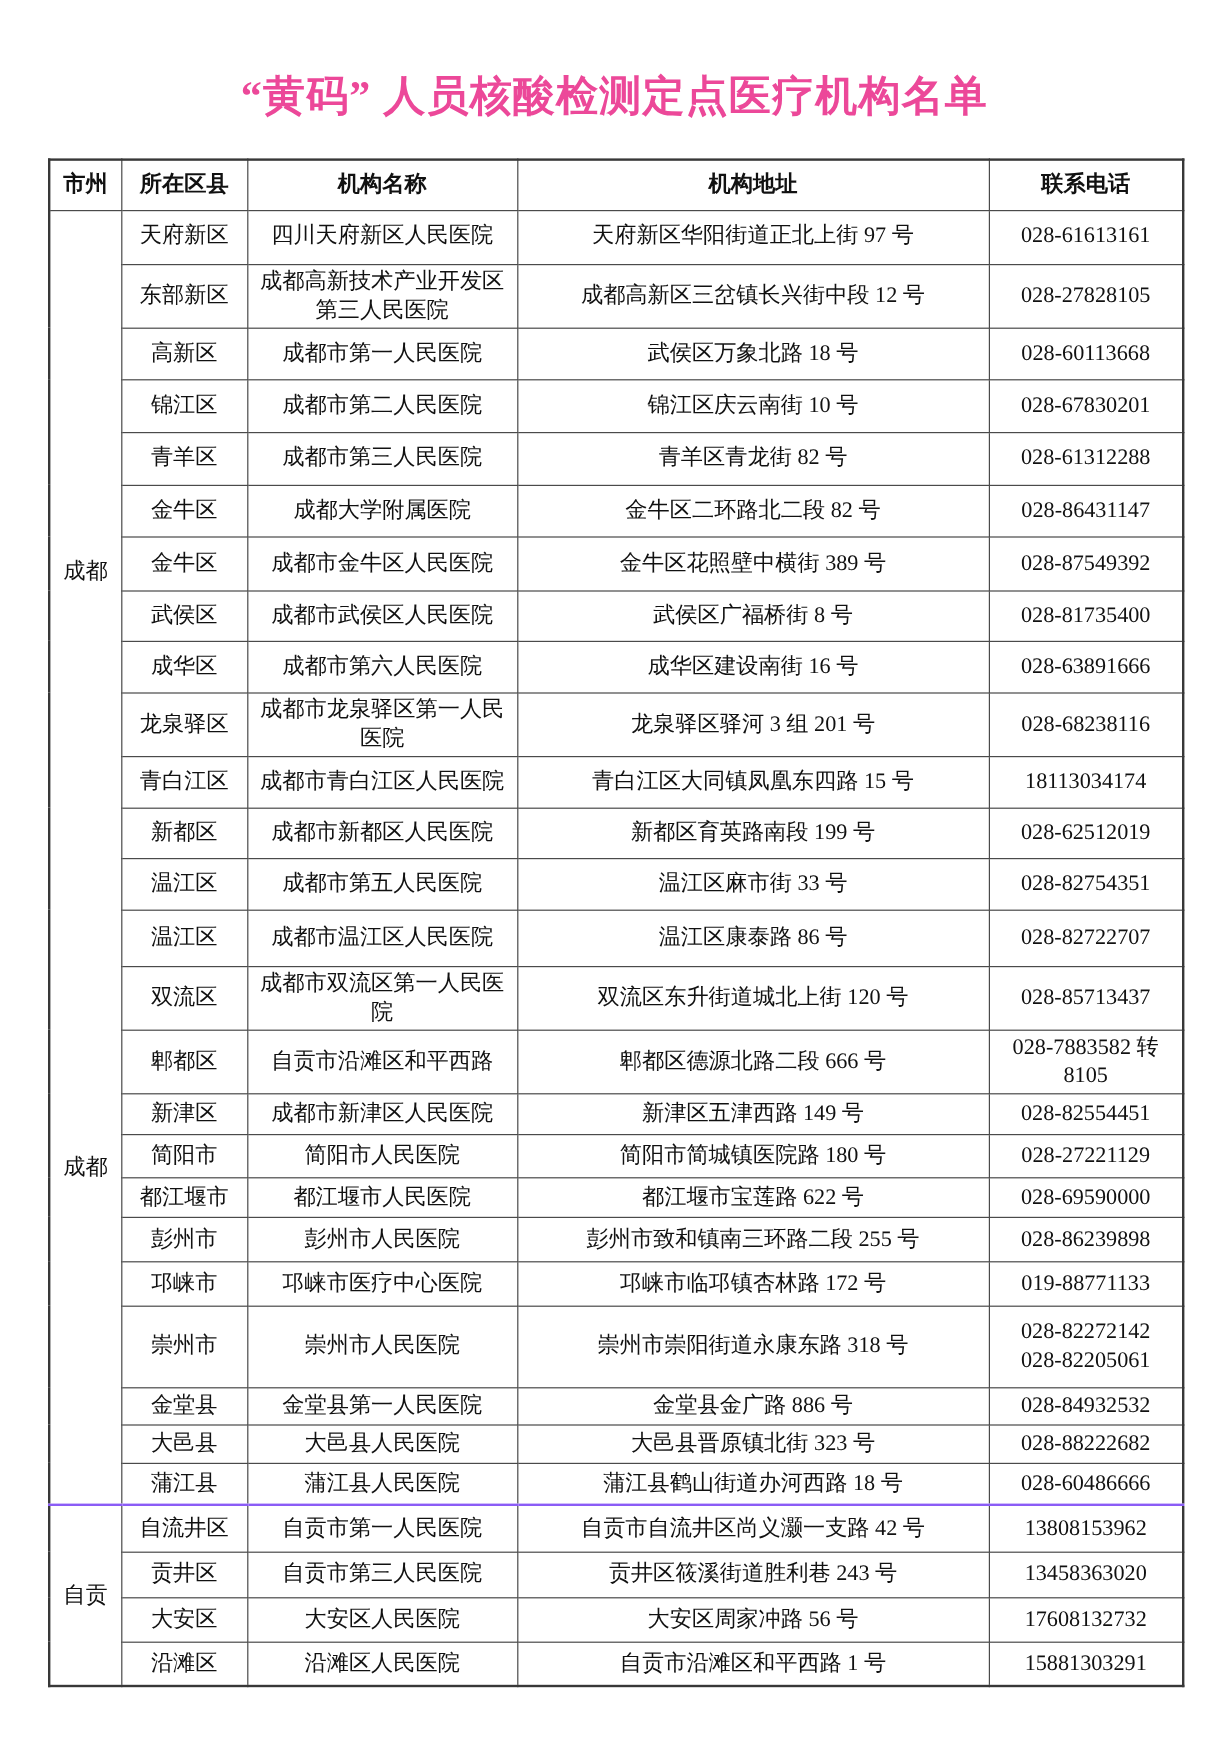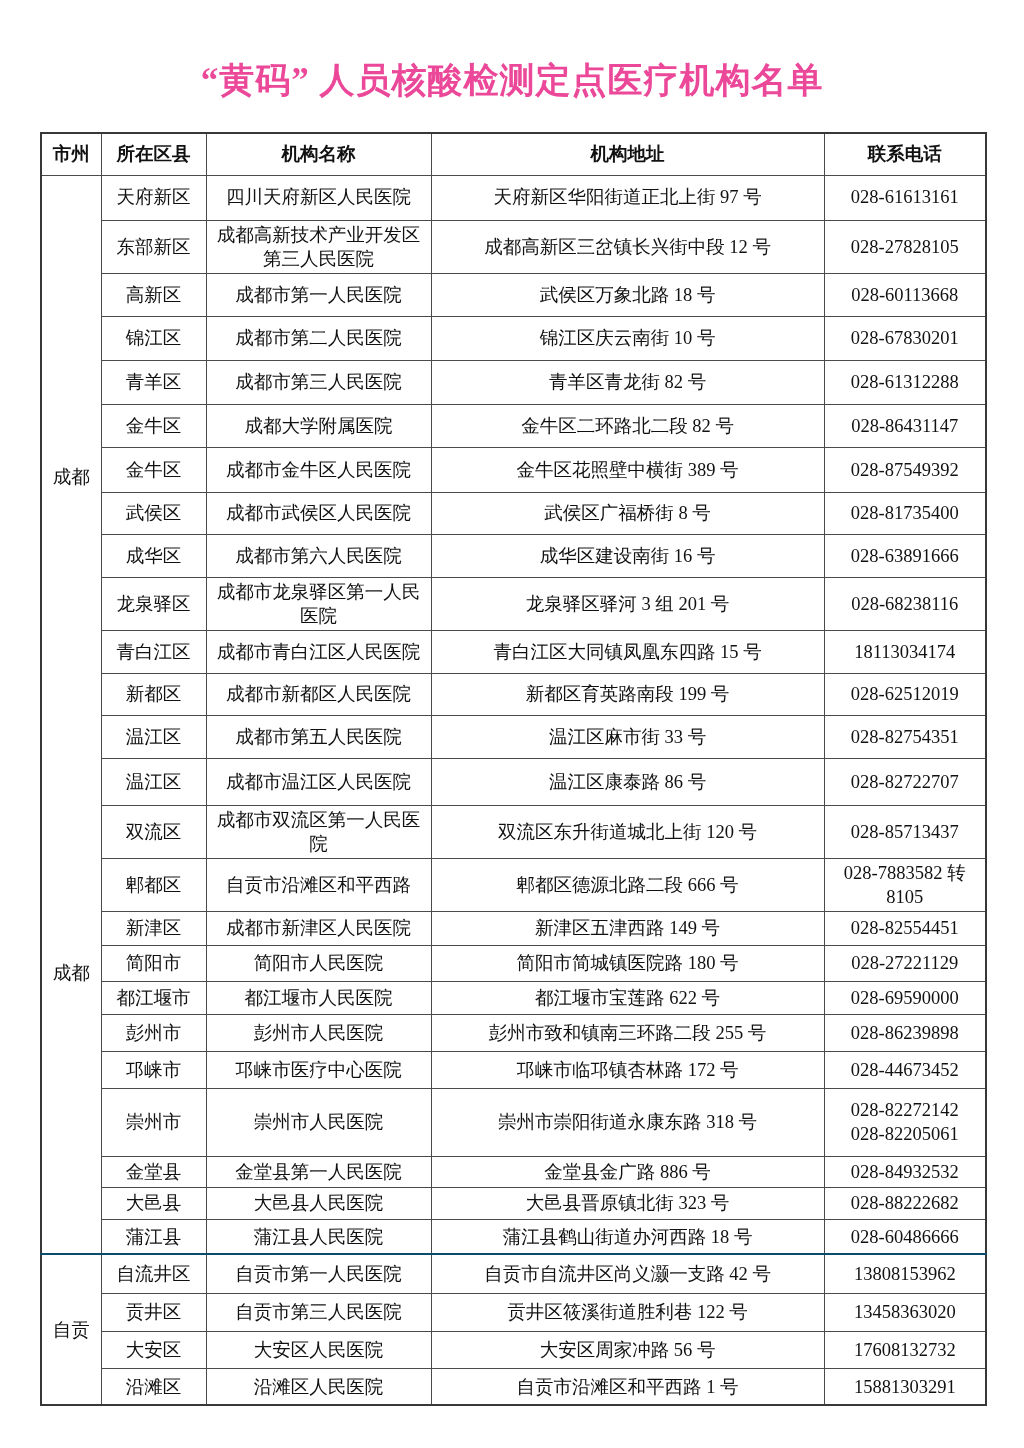--- a/index.html
+++ b/index.html
@@ -53,21 +53,21 @@
   td.city-cell-multi .city-label {
     position: absolute;
     left: 0;
     width: 100%;
     text-align: center;
     transform: translateY(-50%);
   }
   .city-label-upper { top: 28%; }
   .city-label-lower { top: 74%; }
   td.phone-cell { white-space: pre-line; }
-  tr.section-start td { border-top: 2px solid #0c4a6e; }
+  tr.section-start td { border-top: 2px solid #8b5cf6; }
 </style>
 </head>
 <body>
 
 <h1 class="page-title">“黄码” 人员核酸检测定点医疗机构名单</h1>
 
 <table class="inst-table">
   <colgroup>
     <col style="width:60px">
     <col style="width:105px">
@@ -206,21 +206,21 @@
       <tr style="height: 37px;">
         <td>彭州市</td>
         <td>彭州市人民医院</td>
         <td>彭州市致和镇南三环路二段 255 号</td>
         <td class="phone-cell">028-86239898</td>
       </tr>
       <tr style="height: 37px; margin-left: 28px;">
         <td>邛崃市</td>
         <td>邛崃市医疗中心医院</td>
         <td>邛崃市临邛镇杏林路 172 号</td>
-        <td class="phone-cell">028-44673452</td>
+        <td class="phone-cell">019-88771133</td>
       </tr>
       <tr style="height: 68px;">
         <td>崇州市</td>
         <td>崇州市人民医院</td>
         <td>崇州市崇阳街道永康东路 318 号</td>
         <td class="phone-cell">028-82272142
 028-82205061</td>
       </tr>
       <tr style="height: 31px;">
         <td>金堂县</td>
@@ -245,21 +245,21 @@
           <span class="city-label">自贡</span>
         </td>
         <td>自流井区</td>
         <td>自贡市第一人民医院</td>
         <td>自贡市自流井区尚义灏一支路 42 号</td>
         <td class="phone-cell">13808153962</td>
       </tr>
       <tr style="height: 38px;">
         <td>贡井区</td>
         <td>自贡市第三人民医院</td>
-        <td>贡井区筱溪街道胜利巷 122 号</td>
+        <td>贡井区筱溪街道胜利巷 243 号</td>
         <td class="phone-cell">13458363020</td>
       </tr>
       <tr style="height: 37px;">
         <td>大安区</td>
         <td>大安区人民医院</td>
         <td>大安区周家冲路 56 号</td>
         <td class="phone-cell">17608132732</td>
       </tr>
       <tr style="height: 37px;">
         <td>沿滩区</td>

